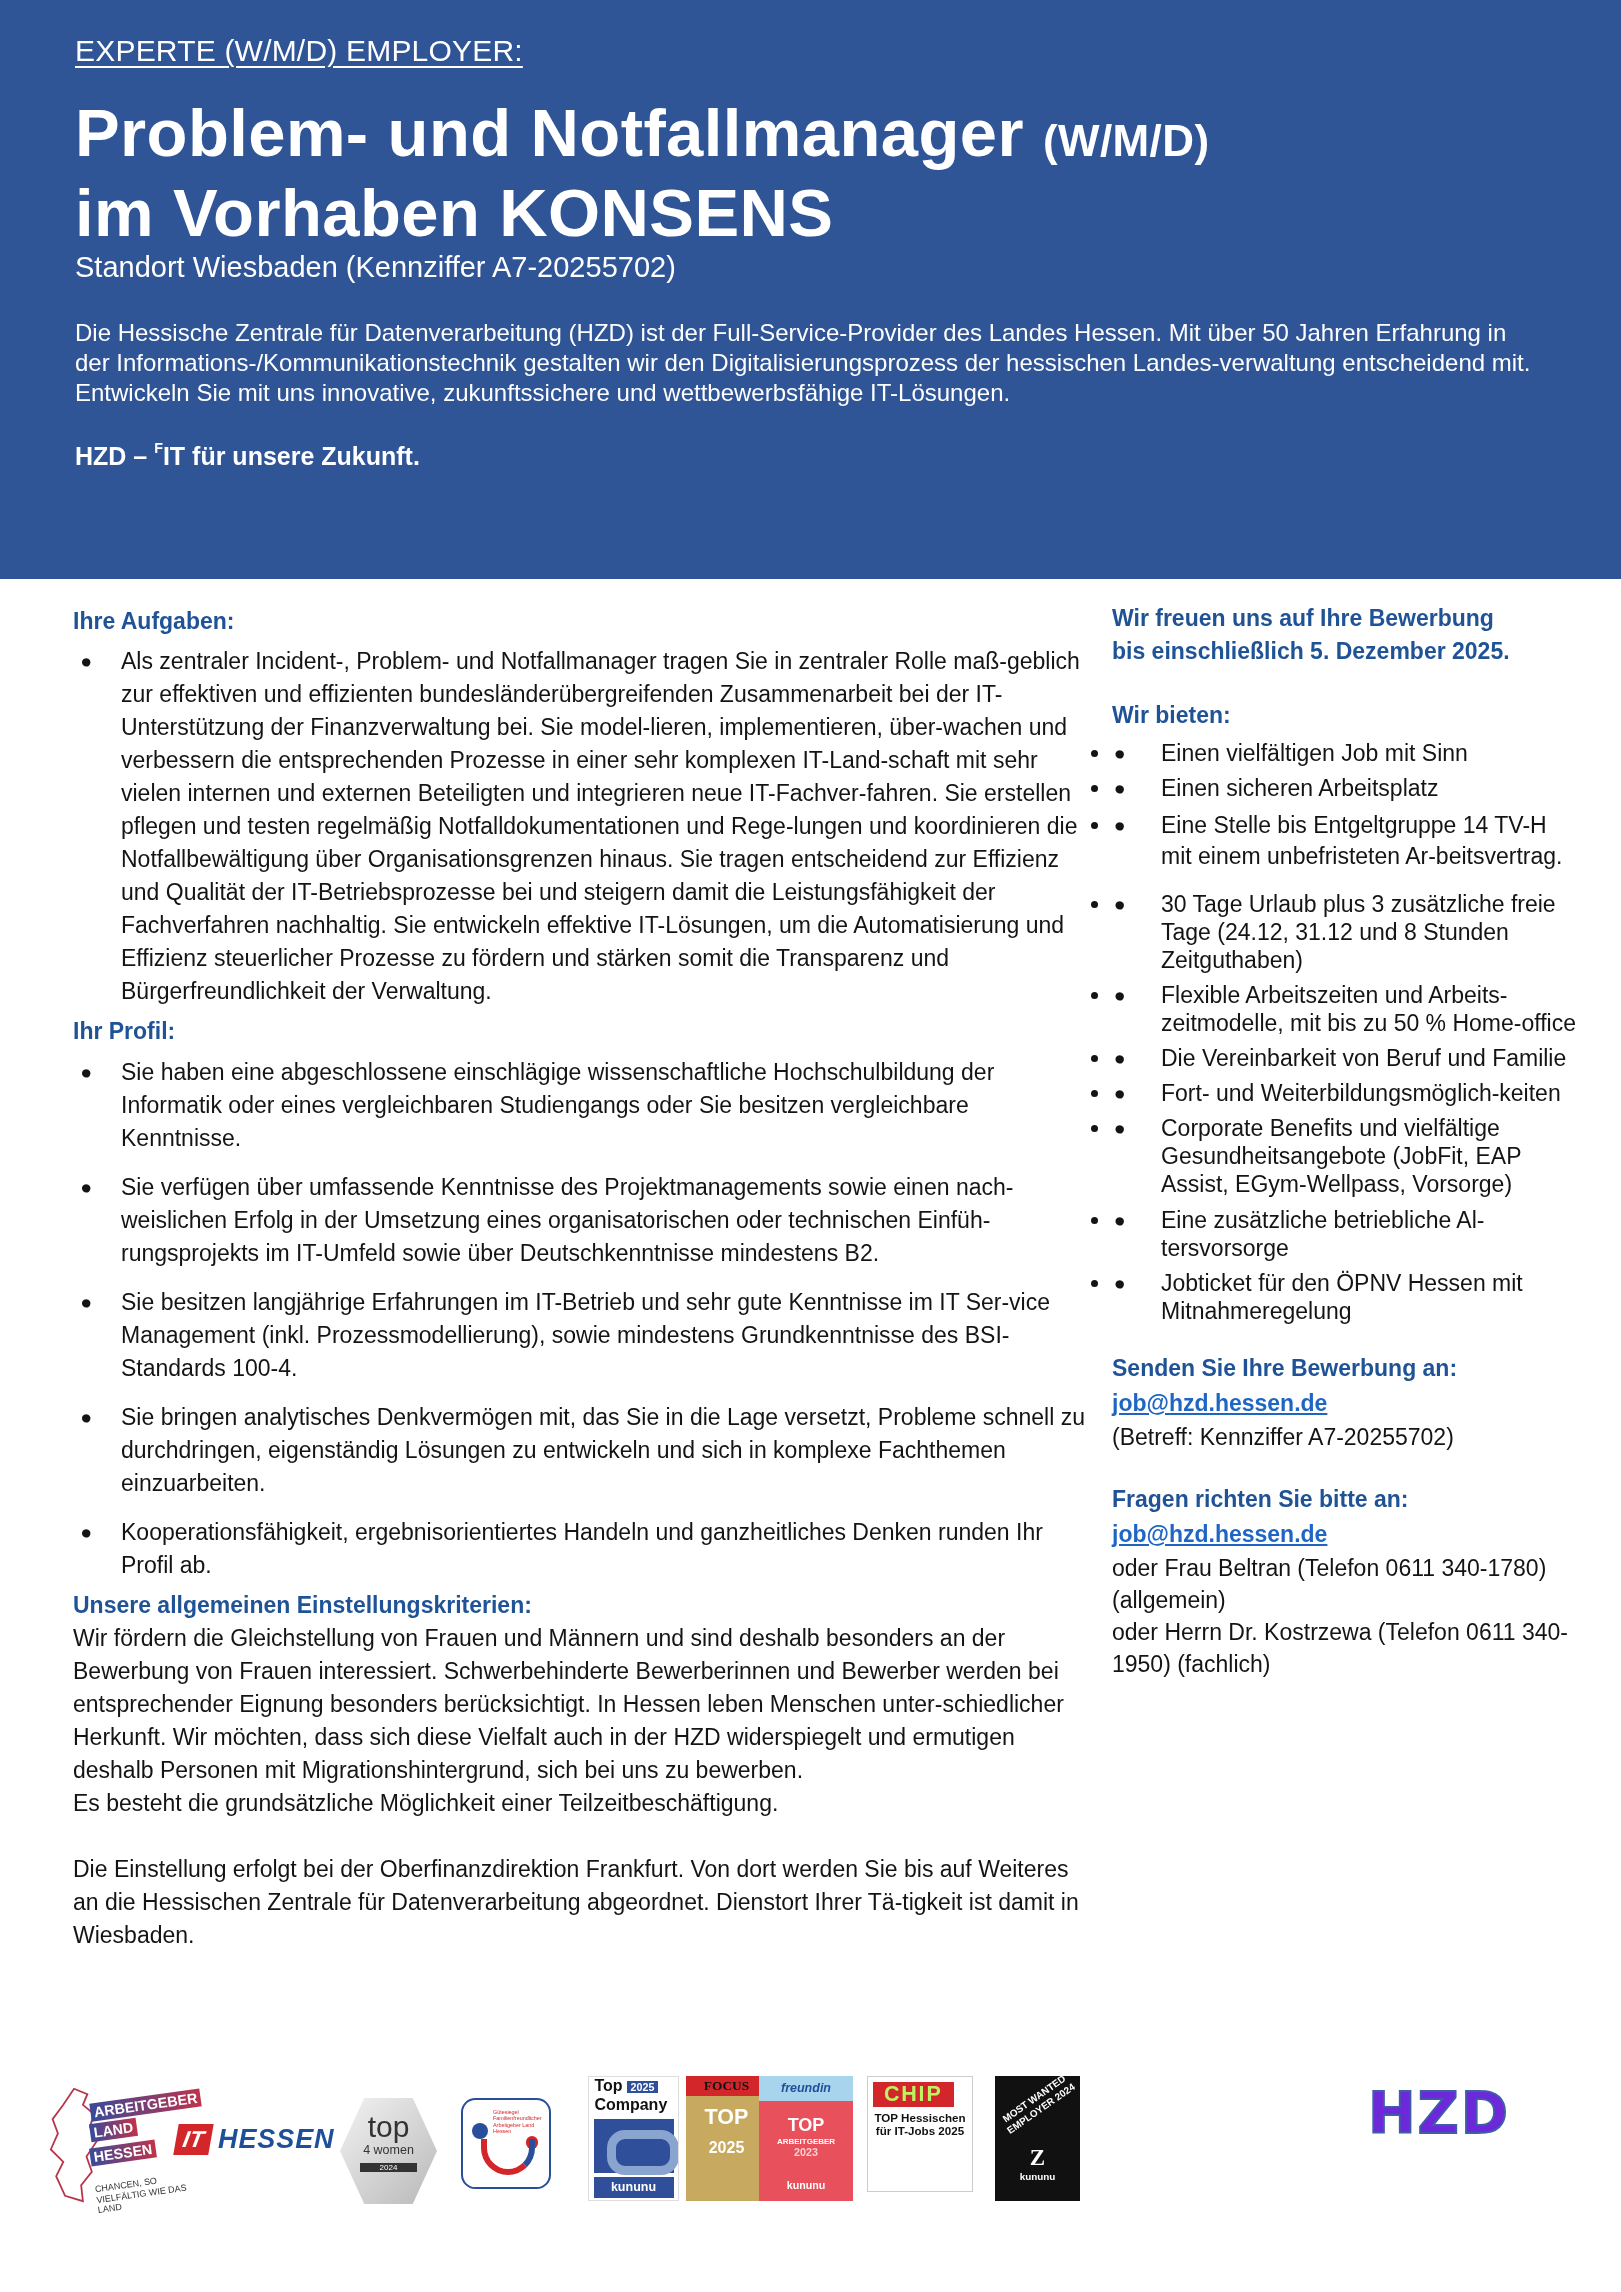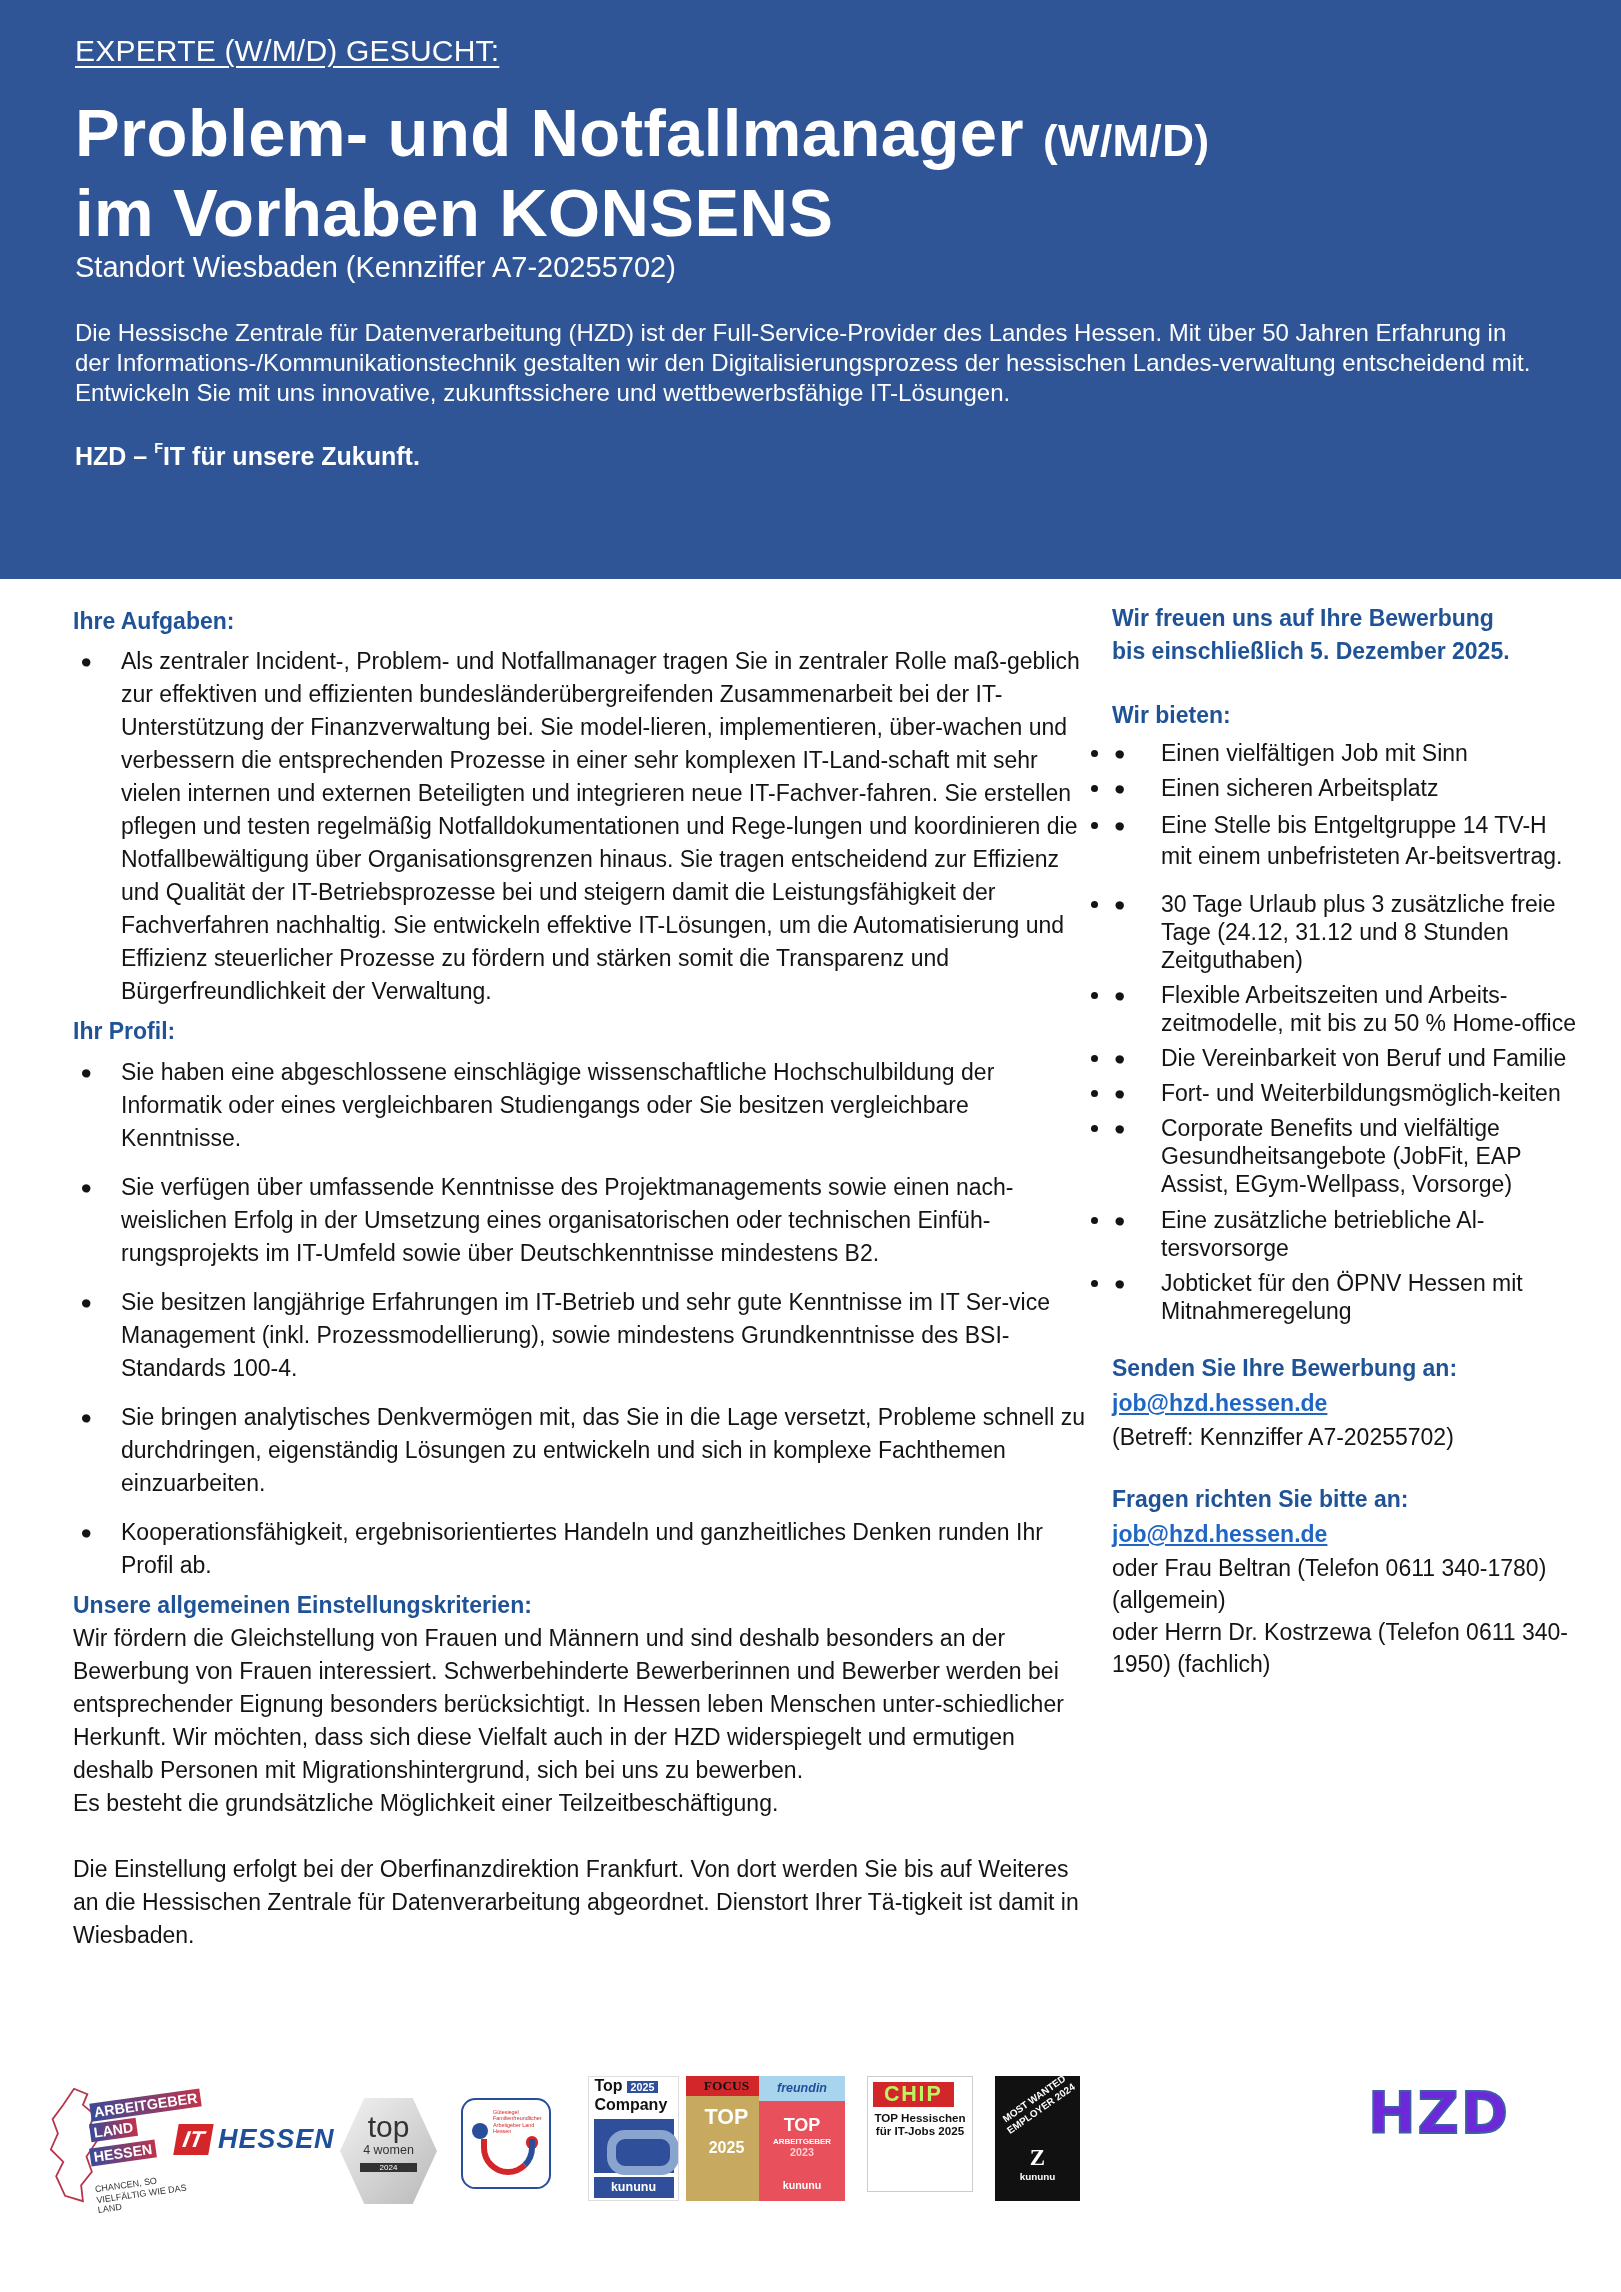--- a/index.html
+++ b/index.html
@@ -65,41 +65,41 @@
     .b-kununu-top { left: 588px; width: 91px; background: #fff; border: 0.9px solid #ddd; }
     .b-kununu-top .t1 { font-size: 16px; line-height: 18px; text-align: left; padding-left: 5.4px; color: #111; }
     .b-kununu-top .t1 span { background: #2f4f9a; color: #fff; font-size: 10.7px; padding: 0 3.6px; }
     .b-kununu-top .mid { height: 54px; background: #2f4f9a; margin: 5.4px 4.5px 0; position: relative; }
     .b-kununu-top .mid::after { content: ""; position: absolute; left: 13.4px; top: 10.7px; width: 54px; height: 27px; border: 9px solid #8aa4d0; border-radius: 18px; }
     .b-kununu-top .foot { background: #2f4f9a; color: #fff; margin: 3.6px 4.5px; font-size: 12.5px; line-height: 21.5px; }
     .b-focus { left: 686px; width: 81px; background: #c8a960; }
     .b-focus .hd { background: #d3262b; color: #111; font-family: "Liberation Serif", serif; font-size: 13.4px; line-height: 19.7px; }
     .b-focus .big { color: #fff; font-size: 21.5px; line-height: 25px; margin-top: 9px; }
     .b-focus .yr { color: #fff; font-size: 16px; margin-top: 9px; }
-    .b-freundin { left: 759px; width: 86px; background: #e8505b; }
+    .b-freundin { left: 759px; width: 94px; background: #e8505b; }
     .b-freundin .hd { background: #a9d4ee; color: #1f4f9a; font-style: italic; font-size: 12.5px; line-height: 25px; }
     .b-freundin .big { color: #fff; font-size: 18px; line-height: 21.5px; margin-top: 14.3px; }
     .b-freundin .sm { color: #fff; font-size: 8px; }
     .b-freundin .yr { color: #ffd0d0; font-size: 10.7px; }
     .b-freundin .ft { color: #fff; font-size: 10.7px; margin-top: 21.5px; }
     .b-chip { left: 867px; width: 106px; height: 116px; background: #fff; border: 0.9px solid #ccc; }
     .b-chip .hd { background: #d3262b; color: #bef264; font-size: 21.5px; letter-spacing: 1.8px; margin: 4.5px 18px 4.5px 4.5px; line-height: 25px; }
     .b-chip .tx { color: #111; font-size: 11.6px; line-height: 13.4px; }
     .b-chip .bar { background: #d3262b; color: #fff; font-size: 5.4px; margin: 12.5px 7.2px 0; line-height: 9px; }
     .b-zeit { left: 995px; width: 85px; background: #111; color: #fff; }
     .b-zeit .tx { font-size: 9.9px; line-height: 11.6px; margin-top: 16px; transform: rotate(-35deg); }
     .b-zeit .z { font-family: "Liberation Serif", serif; font-size: 23px; margin-top: 30px; }
     .b-zeit .ft { font-size: 9.9px; }
     .hzd-logo { position: absolute; left: 1368px; top: 19.7px; font-size: 57px; font-weight: 900; color: #6d28d9; -webkit-text-stroke: 1.8px #3d5fa6; letter-spacing: 1.8px; font-family: "DejaVu Sans", sans-serif; }
   </style>
 </head>
 <body>
 
 <div class="header">
-  <div class="kicker">EXPERTE (W/M/D) GESUCHT:</div>
+  <div class="kicker">EXPERTE (W/M/D) EMPLOYER:</div>
   <div class="title">
     <span>Problem- und Notfallmanager</span>
     <span class="wmd">(W/M/D)</span><br>
     <span>im Vorhaben KONSENS</span>
   </div>
   <div class="subtitle">Standort Wiesbaden (Kennziffer A7-20255702)</div>
   <div class="intro">Die Hessische Zentrale für Datenverarbeitung (HZD) ist der Full-Service-Provider des Landes Hessen. Mit über 50 Jahren Erfahrung in der Informations-/Kommunikationstechnik gestalten wir den Digitalisierungsprozess der hessischen Landes-verwaltung entscheidend mit. Entwickeln Sie mit uns innovative, zukunftssichere und wettbewerbsfähige IT-Lösungen.</div>
   <div class="slogan">
     <span>HZD – </span><sup>F</sup><span>IT für unsere Zukunft.</span>
   </div>

